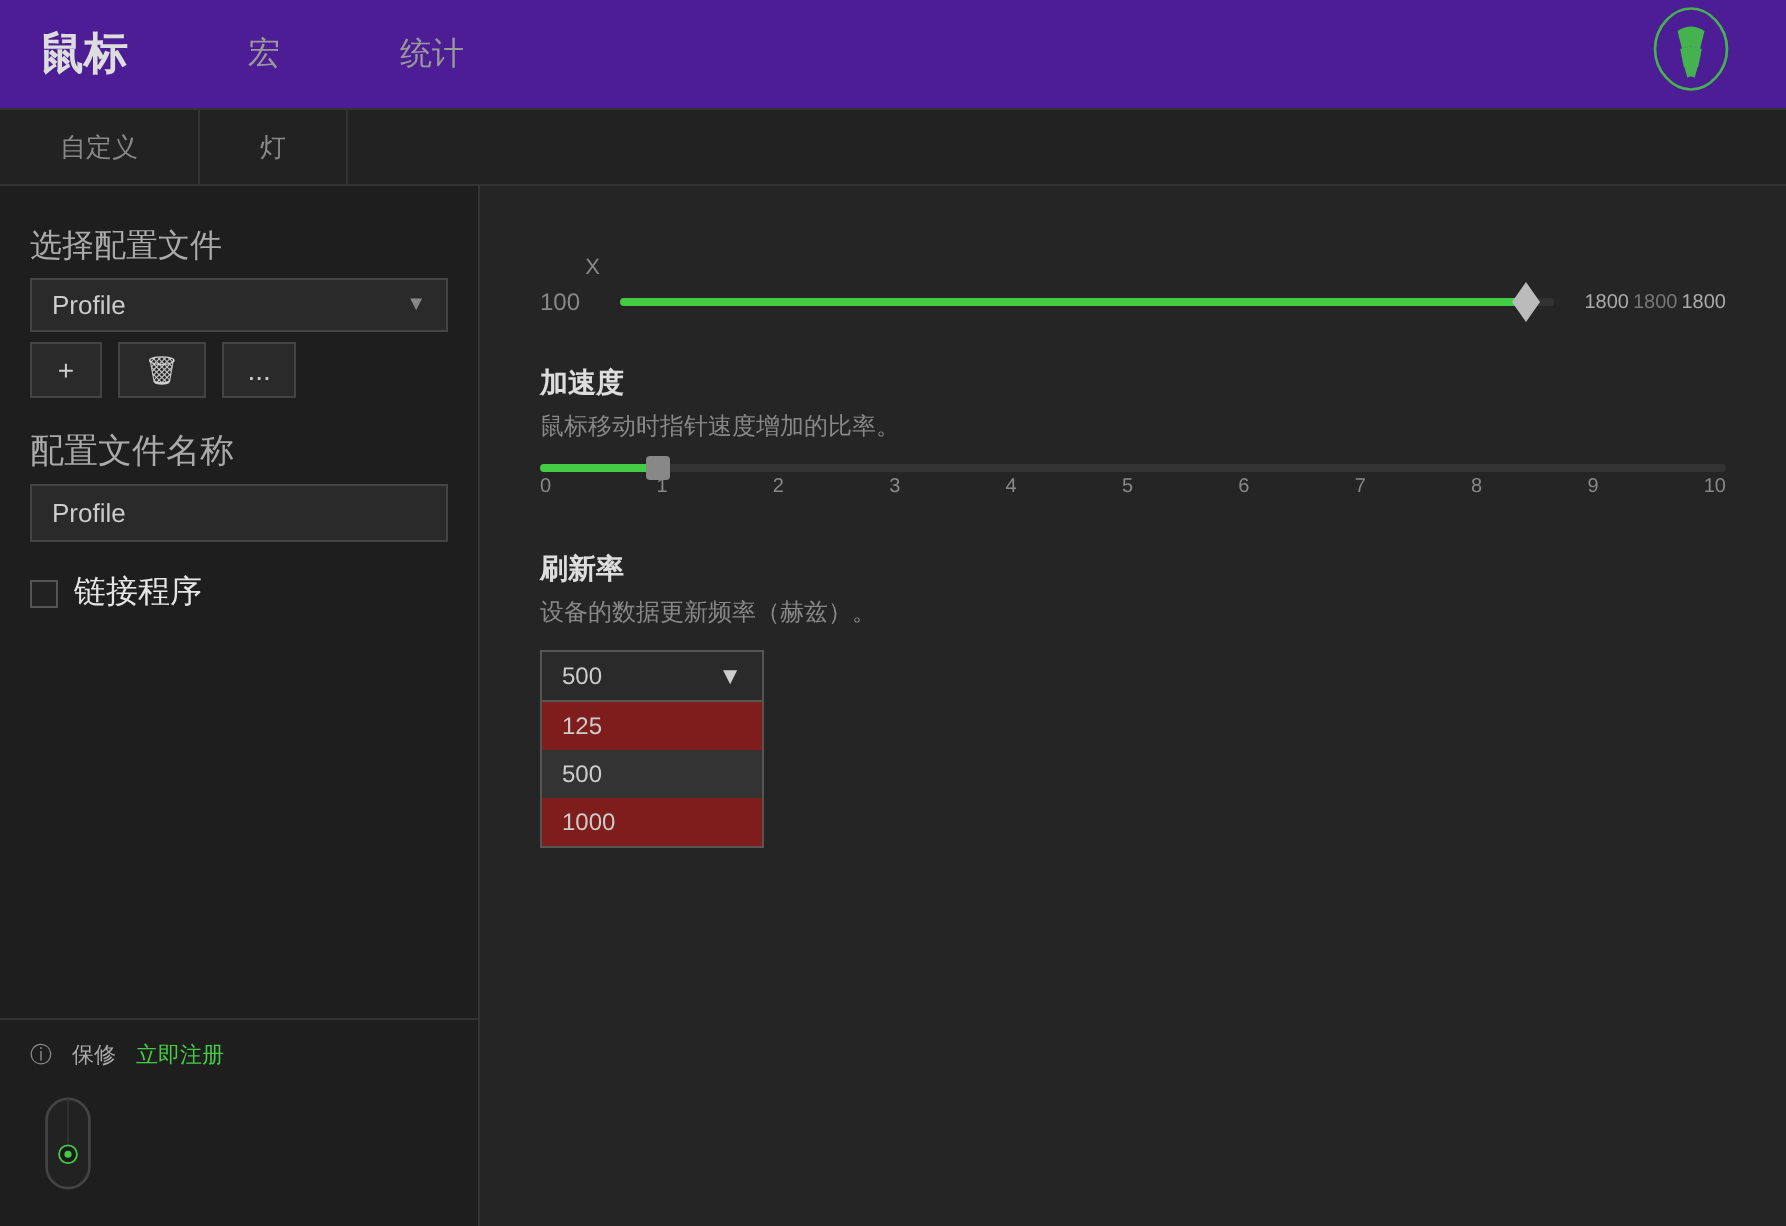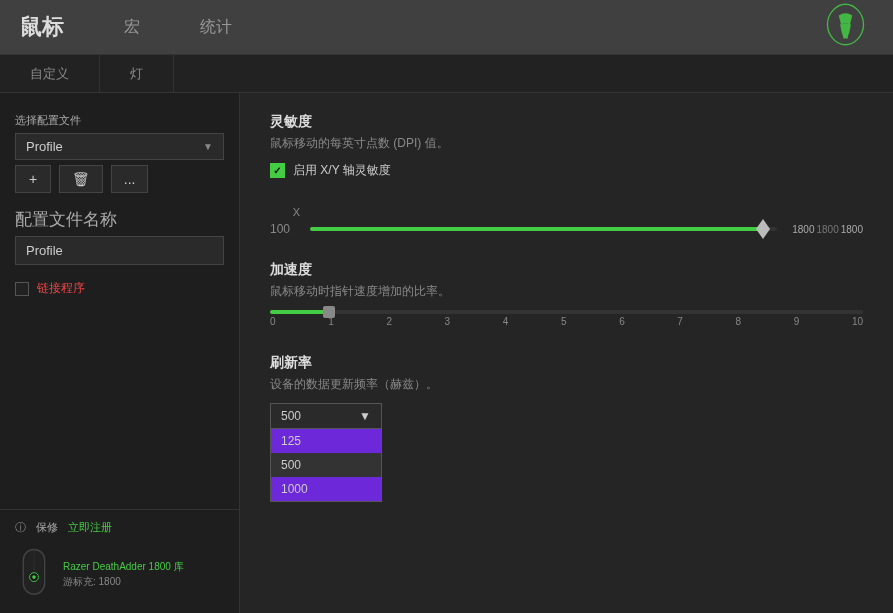--- a/index.html
+++ b/index.html
@@ -8,21 +8,21 @@
       height: 613px;
       background: #1a1a1a;
       font-family: 'Microsoft YaHei', Arial, sans-serif;
       color: #ccc;
       overflow: hidden;
       position: relative;
     }
 
     
     .top-bar {
-      background: #404040;
+      background: #4c1d95;
       height: 55px;
       display: flex;
       align-items: center;
       padding: 0 20px;
       border-bottom: 1px solid #333;
       position: relative;
     }
     .top-title {
       color: #ddd;
       font-size: 22px;
@@ -83,21 +83,21 @@
       background: #1e1e1e;
       border-right: 1px solid #333;
       padding: 20px 15px;
       display: flex;
       flex-direction: column;
       gap: 15px;
       position: relative;
     }
     .sidebar-label {
       color: #aaa;
-      font-size: 11px;
+      font-size: 16px;
       margin-bottom: 5px;
     }
     .profile-select {
       display: flex;
       align-items: center;
       background: #2a2a2a;
       border: 1px solid #444;
       padding: 5px 10px;
       width: 100%;
       cursor: pointer;
@@ -136,22 +136,22 @@
       color: #ccc;
       padding: 6px 10px;
       width: 100%;
       font-size: 13px;
       outline: none;
     }
     .link-program {
       display: flex;
       align-items: center;
       gap: 8px;
-      color: #ef4444;
-      font-size: 12px;
+      color: #e5e5e5;
+      font-size: 16px;
       cursor: pointer;
     }
     .checkbox {
       width: 14px;
       height: 14px;
       border: 1px solid #555;
       background: #222;
       display: flex;
       align-items: center;
       justify-content: center;
@@ -344,21 +344,21 @@
       padding: 5px 10px;
       cursor: pointer;
       color: #ccc;
       font-size: 12px;
     }
     .dropdown-list {
       position: absolute;
       top: 100%;
       left: 0;
       width: 100%;
-      background: #6d28d9;
+      background: #7f1d1d;
       border: 1px solid #555;
       border-top: none;
       z-index: 10;
     }
     .dropdown-option {
       padding: 5px 10px;
       font-size: 12px;
       color: #ccc;
       cursor: pointer;
     }
@@ -446,40 +446,28 @@
       <div class="mouse-info">
 
         <div class="mouse-svg-wrap">
           <svg viewBox="0 0 40 65" width="38" height="58">
             <rect x="8" y="5" width="24" height="50" rx="12" fill="#222" stroke="#444" stroke-width="1.5"></rect>
             <line x1="20" y1="5" x2="20" y2="30" stroke="#333" stroke-width="1"></line>
             <ellipse cx="20" cy="36" rx="5" ry="5" fill="#1a1a1a" stroke="#44cc44" stroke-width="1"></ellipse>
             <circle cx="20" cy="36" r="2" fill="#44cc44"></circle>
           </svg>
         </div>
-        <div class="mouse-name">
-          <span>Razer DeathAdder 1800 库</span>
-          <span style="color:#888;">游标充: 1800</span>
-        </div>
       </div>
     </div>
   </div>
 
   <div class="content">
 
     <div class="section">
       <div style="display:flex; justify-content:space-between; align-items:flex-start;">
-        <div>
-          <div class="section-title">灵敏度</div>
-          <div class="section-desc">鼠标移动的每英寸点数 (DPI) 值。</div>
-          <div class="checkbox-row">
-            <div class="checkbox-green"></div>
-            <span class="checkbox-label">启用 X/Y 轴灵敏度</span>
-          </div>
-        </div>
       </div>
 
       <div class="slider-area">
         <div style="display:flex; align-items:center; gap:10px; margin-bottom:4px;">
           <span style="color:#888;font-size:11px;width:30px;text-align:right;">X</span>
           <div style="flex:1;height:1px;"></div>
         </div>
 
         <div class="slider-row">
           <span class="slider-left-label">100</span>

